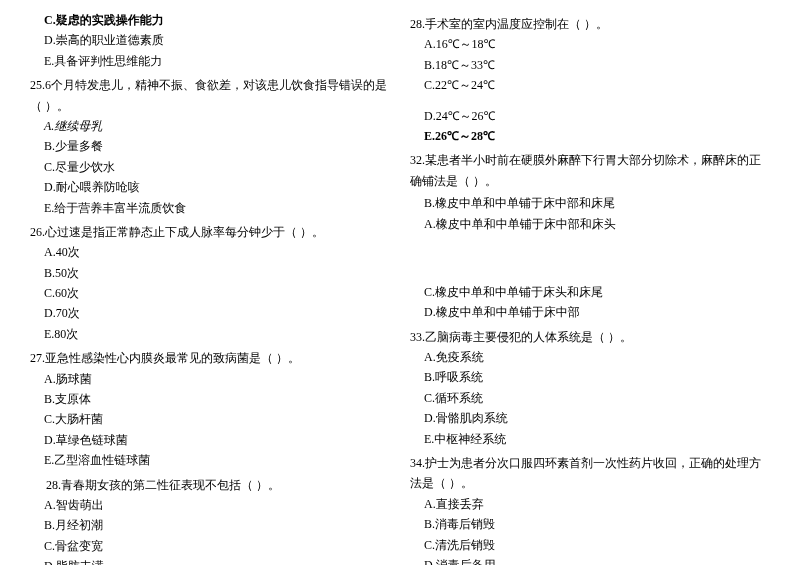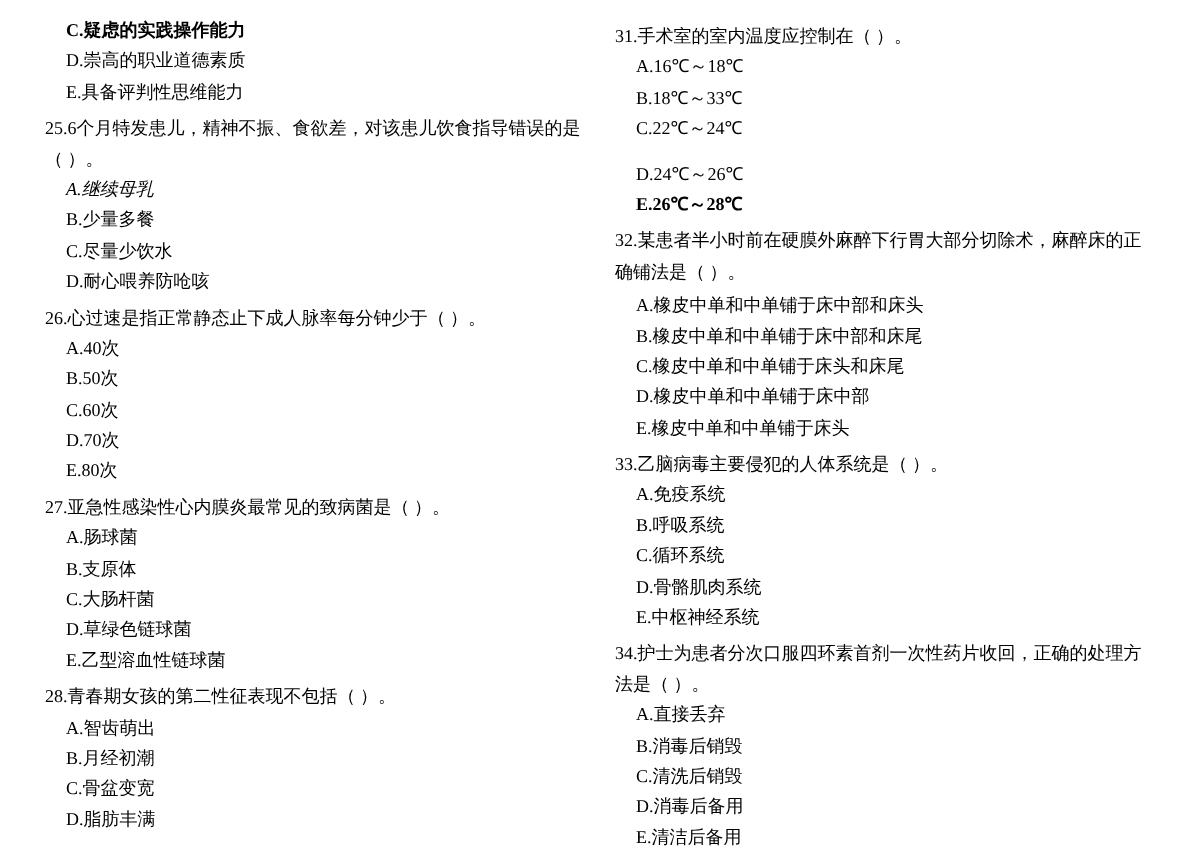--- a/index.html
+++ b/index.html
@@ -31,51 +31,51 @@
 <div class="page-container">
   <div class="column" id="left-col">
       <div style="padding-left: 14px; line-height: 1.7; font-weight: bold;"><span>C.疑虑的实践操作能力</span></div>
       <div style="padding-left: 14px; line-height: 1.7;"><span>D.崇高的职业道德素质</span></div>
       <div style="padding-left: 14px; line-height: 1.7;"><span>E.具备评判性思维能力</span></div>
       <div style="margin-bottom: 0px; margin-top: 4px;"><span style="font-weight: normal;">25.6个月特发患儿，精神不振、食欲差，对该患儿饮食指导错误的是（    ）。</span></div>
       <div style="padding-left: 14px; line-height: 1.7; font-style: italic;"><span>A.继续母乳</span></div>
       <div style="padding-left: 14px; line-height: 1.7;"><span>B.少量多餐</span></div>
       <div style="padding-left: 14px; line-height: 1.7;"><span>C.尽量少饮水</span></div>
       <div style="padding-left: 14px; line-height: 1.7;"><span>D.耐心喂养防呛咳</span></div>
+      <div style="padding-left: 14px; line-height: 1.7;"><span>E.给于营养丰富半流质饮食</span></div>
       <div style="margin-bottom: 0px; margin-top: 4px;"><span style="font-weight: normal;">26.心过速是指正常静态止下成人脉率每分钟少于（    ）。</span></div>
       <div style="padding-left: 14px; line-height: 1.7;"><span>A.40次</span></div>
       <div style="padding-left: 14px; line-height: 1.7;"><span>B.50次</span></div>
       <div style="padding-left: 14px; line-height: 1.7;"><span>C.60次</span></div>
       <div style="padding-left: 14px; line-height: 1.7;"><span>D.70次</span></div>
       <div style="padding-left: 14px; line-height: 1.7;"><span>E.80次</span></div>
       <div style="margin-bottom: 0px; margin-top: 4px;"><span style="font-weight: normal;">27.亚急性感染性心内膜炎最常见的致病菌是（    ）。</span></div>
       <div style="padding-left: 14px; line-height: 1.7;"><span>A.肠球菌</span></div>
       <div style="padding-left: 14px; line-height: 1.7;"><span>B.支原体</span></div>
       <div style="padding-left: 14px; line-height: 1.7;"><span>C.大肠杆菌</span></div>
       <div style="padding-left: 14px; line-height: 1.7;"><span>D.草绿色链球菌</span></div>
       <div style="padding-left: 14px; line-height: 1.7;"><span>E.乙型溶血性链球菌</span></div>
-      <div style="margin-bottom: 0px; margin-top: 4px;"><span style="font-weight: normal;">28.青春期女孩的第二性征表现不包括（    ）。</span></div>
+      <div style="margin-bottom: 0px; margin-top: 4px; margin-left: 16px;"><span style="font-weight: normal;">28.青春期女孩的第二性征表现不包括（    ）。</span></div>
       <div style="padding-left: 14px; line-height: 1.7;"><span>A.智齿萌出</span></div>
       <div style="padding-left: 14px; line-height: 1.7;"><span>B.月经初潮</span></div>
       <div style="padding-left: 14px; line-height: 1.7;"><span>C.骨盆变宽</span></div>
       <div style="padding-left: 14px; line-height: 1.7;"><span>D.脂肪丰满</span></div>
     </div>
   <div class="column" id="right-col">
-      <div style="margin-bottom: 0px; margin-top: 4px;"><span style="font-weight: normal;">31.手术室的室内温度应控制在（    ）。</span></div>
+      <div style="margin-bottom: 0px; margin-top: 4px;"><span style="font-weight: normal;">28.手术室的室内温度应控制在（    ）。</span></div>
       <div style="padding-left: 14px; line-height: 1.7;"><span>A.16℃～18℃</span></div>
       <div style="padding-left: 14px; line-height: 1.7;"><span>B.18℃～33℃</span></div>
       <div style="padding-left: 14px; line-height: 1.7;"><span>C.22℃～24℃</span></div>
       <div style="padding-left: 14px; line-height: 1.7; margin-top: 10px;"><span>D.24℃～26℃</span></div>
       <div style="padding-left: 14px; line-height: 1.7; font-weight: bold;"><span>E.26℃～28℃</span></div>
       <div style="margin-bottom: 2px; margin-top: 4px;"><span style="font-weight: normal;">32.某患者半小时前在硬膜外麻醉下行胃大部分切除术，麻醉床的正确铺法是（    ）。</span></div>
+      <div style="padding-left: 14px; line-height: 1.7;"><span>B.橡皮中单和中单铺于床中部和床尾</span></div>
       <div style="padding-left: 14px; line-height: 1.7;"><span>A.橡皮中单和中单铺于床中部和床头</span></div>
-      <div style="padding-left: 14px; line-height: 1.7;"><span>B.橡皮中单和中单铺于床中部和床尾</span></div>
-      <div style="padding-left: 14px; line-height: 1.7;"><span>C.橡皮中单和中单铺于床头和床尾</span></div>
+      <div style="padding-left: 14px; line-height: 1.7; margin-top: 48px;"><span>C.橡皮中单和中单铺于床头和床尾</span></div>
       <div style="padding-left: 14px; line-height: 1.7;"><span>D.橡皮中单和中单铺于床中部</span></div>
-      <div style="padding-left: 14px; line-height: 1.7;"><span>E.橡皮中单和中单铺于床头</span></div>
       <div style="margin-bottom: 0px; margin-top: 4px;"><span style="font-weight: normal;">33.乙脑病毒主要侵犯的人体系统是（    ）。</span></div>
       <div style="padding-left: 14px; line-height: 1.7;"><span>A.免疫系统</span></div>
       <div style="padding-left: 14px; line-height: 1.7;"><span>B.呼吸系统</span></div>
       <div style="padding-left: 14px; line-height: 1.7;"><span>C.循环系统</span></div>
       <div style="padding-left: 14px; line-height: 1.7;"><span>D.骨骼肌肉系统</span></div>
       <div style="padding-left: 14px; line-height: 1.7;"><span>E.中枢神经系统</span></div>
       <div style="margin-bottom: 0px; margin-top: 4px;"><span style="font-weight: normal;">34.护士为患者分次口服四环素首剂一次性药片收回，正确的处理方法是（    ）。</span></div>
       <div style="padding-left: 14px; line-height: 1.7;"><span>A.直接丢弃</span></div>
       <div style="padding-left: 14px; line-height: 1.7;"><span>B.消毒后销毁</span></div>
       <div style="padding-left: 14px; line-height: 1.7;"><span>C.清洗后销毁</span></div>

